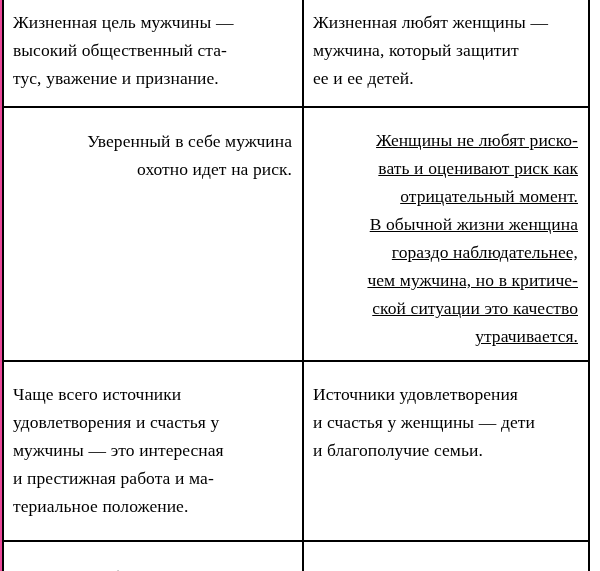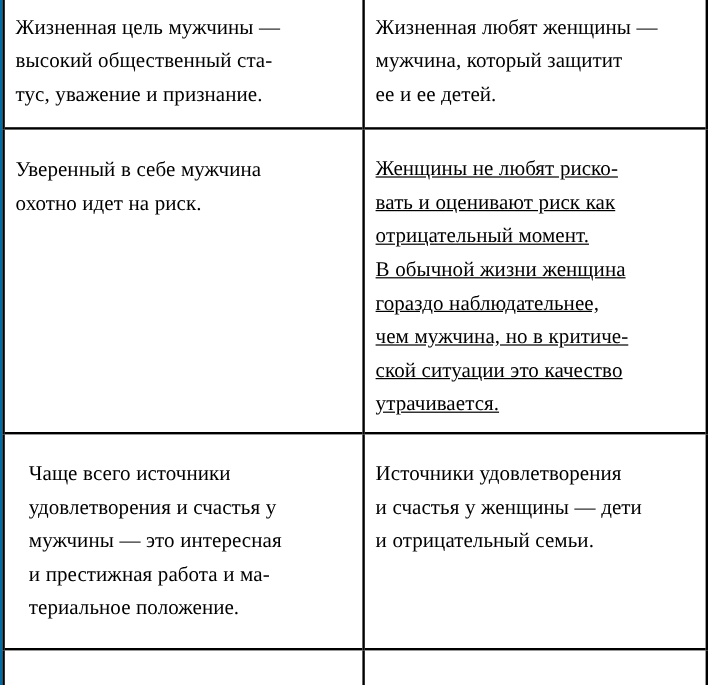--- a/index.html
+++ b/index.html
@@ -13,21 +13,21 @@
     height: 571px;
     overflow: hidden;
     font-family: "Liberation Serif", "DejaVu Serif", serif;
     color: #000000;
   }
 
   .page {
     position: relative;
     width: 580px;
     height: 571px;
-    background: #0369a1;
+    background: #ec4899;
   }
 
   .comparison-table {
     position: absolute;
     left: 2px;
     top: 0;
     width: 586px;
     border-collapse: collapse;
     table-layout: fixed;
     background: #ffffff;
@@ -54,22 +54,22 @@
   .cell-text {
     font-size: 17.5px;
     line-height: 28px;
     letter-spacing: 0.05px;
     white-space: pre-line;
     word-spacing: 0.2px;
   }
 
   
   .row-first .cell-text      { padding: 8px 10px 14px 9px; }
-  .row-risk .cell-text       { padding: 19px 10px 18px 9px; }
-  .row-happiness .cell-text  { padding: 18px 10px 20px 20px; }
+  .row-risk .cell-text       { padding: 19px 10px 18px 9px; text-align: right; }
+  .row-happiness .cell-text  { padding: 18px 10px 20px 9px; }
   .row-love .cell-text       { padding: 21px 10px 22px 9px; }
 
   
   .row-risk .cell-right .cell-text { padding: 18px 10px 10px 9px; text-decoration: underline; }
   .row-happiness .cell-right .cell-text { padding: 18px 10px 20px 9px; }
 </style>
 </head>
 <body>
 
 <div class="page">
@@ -115,21 +115,21 @@
         <td class="cell-left">
           <div class="cell-text">Чаще всего источники
 удовлетворения и счастья у
 мужчины — это интересная
 и престижная работа и ма-
 териальное положение.</div>
         </td>
         <td class="cell-right">
           <div class="cell-text">Источники удовлетворения
 и счастья у женщины — дети
-и отрицательный семьи.</div>
+и благополучие семьи.</div>
         </td>
       </tr>
 
       <tr class="row-love">
         <td class="cell-left">
           <div class="cell-text">Мужчина любит, потому что
 желает.</div>
         </td>
         <td class="cell-right">
           <div class="cell-text">Женщина желает потому,

